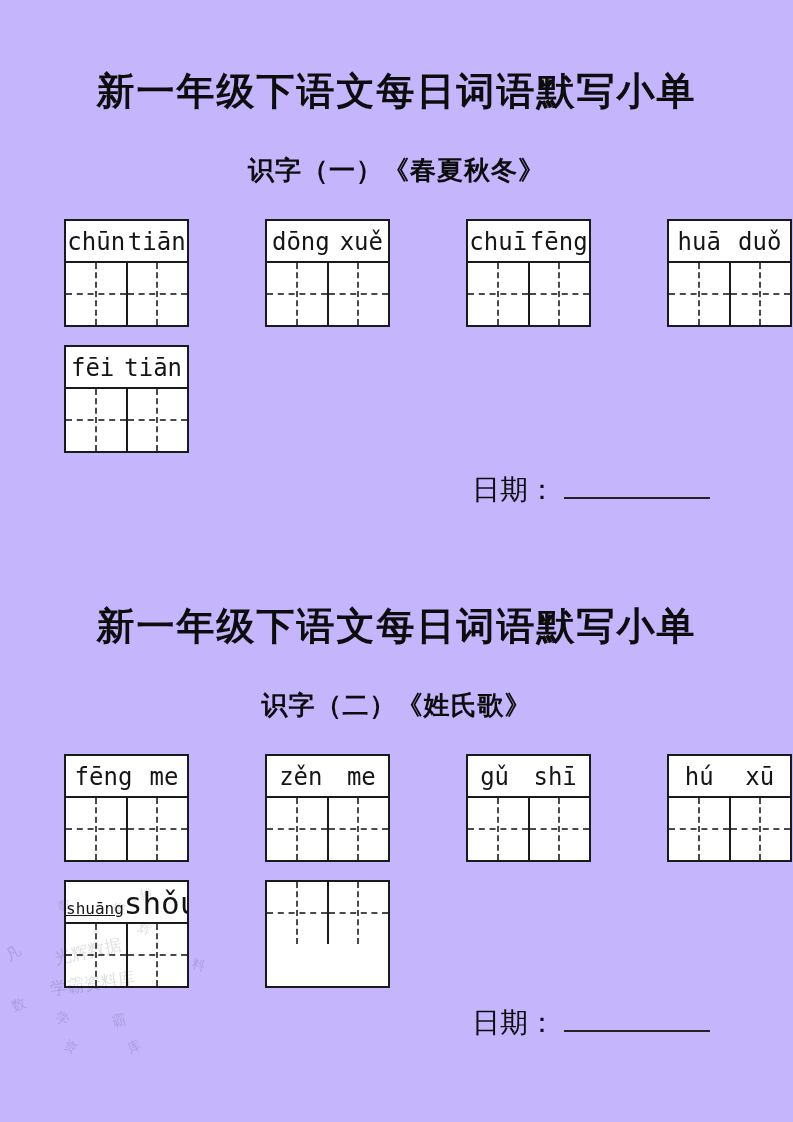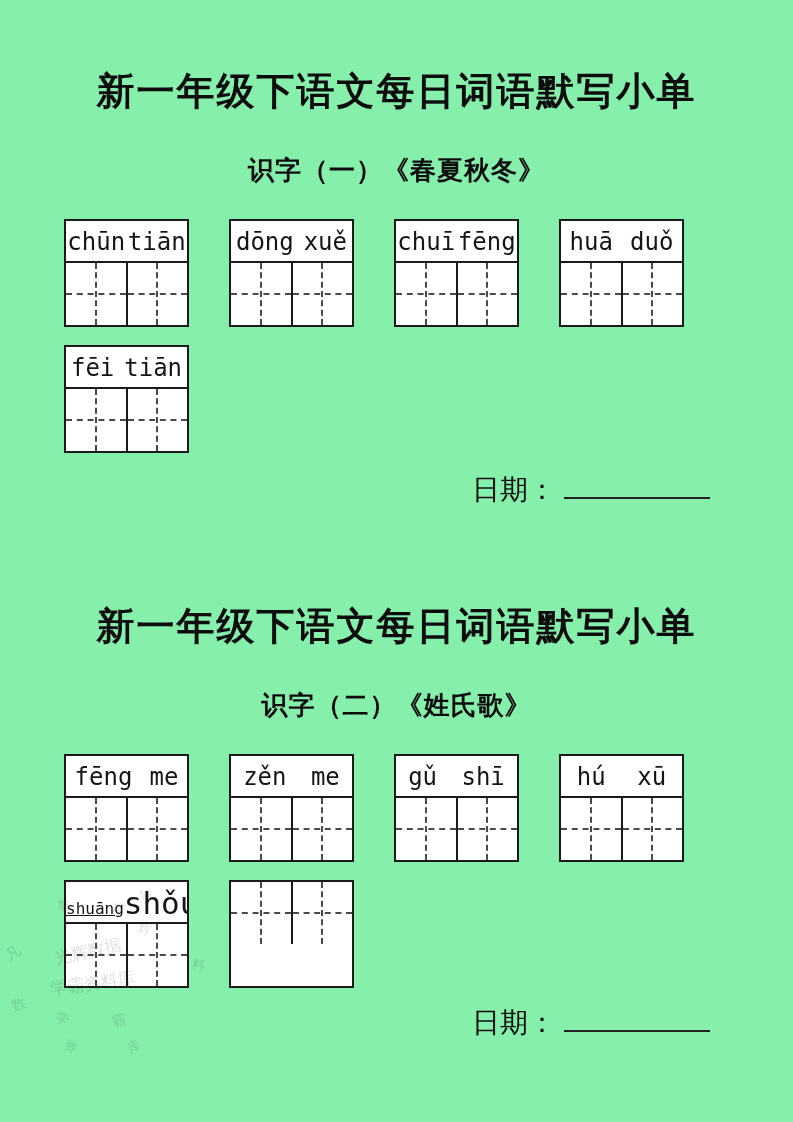--- a/index.html
+++ b/index.html
@@ -5,21 +5,21 @@
   html, body { margin: 0; padding: 0; }
   body {
     background: #e8e8e8;
     font-family: "Liberation Sans", sans-serif;
   }
   .page {
     position: relative;
     width: 793px;
     height: 1122px;
     margin: 0 auto;
-    background: #86efac;
+    background: #c4b5fd;
     overflow: hidden;
     color: #111;
   }
   .sec-title {
     margin: 0;
     padding-top: 66px;
     text-align: center;
     font-size: 38px;
     font-weight: 700;
     letter-spacing: 2px;
@@ -29,21 +29,21 @@
   .sec-title.second { padding-top: 92px; }
   .sec-sub {
     margin: 36px 0 0 0;
     text-align: center;
     font-size: 26px;
     font-weight: 700;
     letter-spacing: 1px;
     color: #0d0d0d;
   }
   .grid { margin-left: 56px; }
-  .row { display: flex; gap: 40px; margin-top: 18px; padding-left: 8px; }
+  .row { display: flex; gap: 76px; margin-top: 18px; padding-left: 8px; }
   .grid .row:first-child { margin-top: 31px; }
   .wordbox {
     width: 121px;
     border: 2px solid #1a1a1a;
     background: #fff;
   }
   .pinyin {
     height: 40px;
     border-bottom: 2px solid #1a1a1a;
     display: flex;

